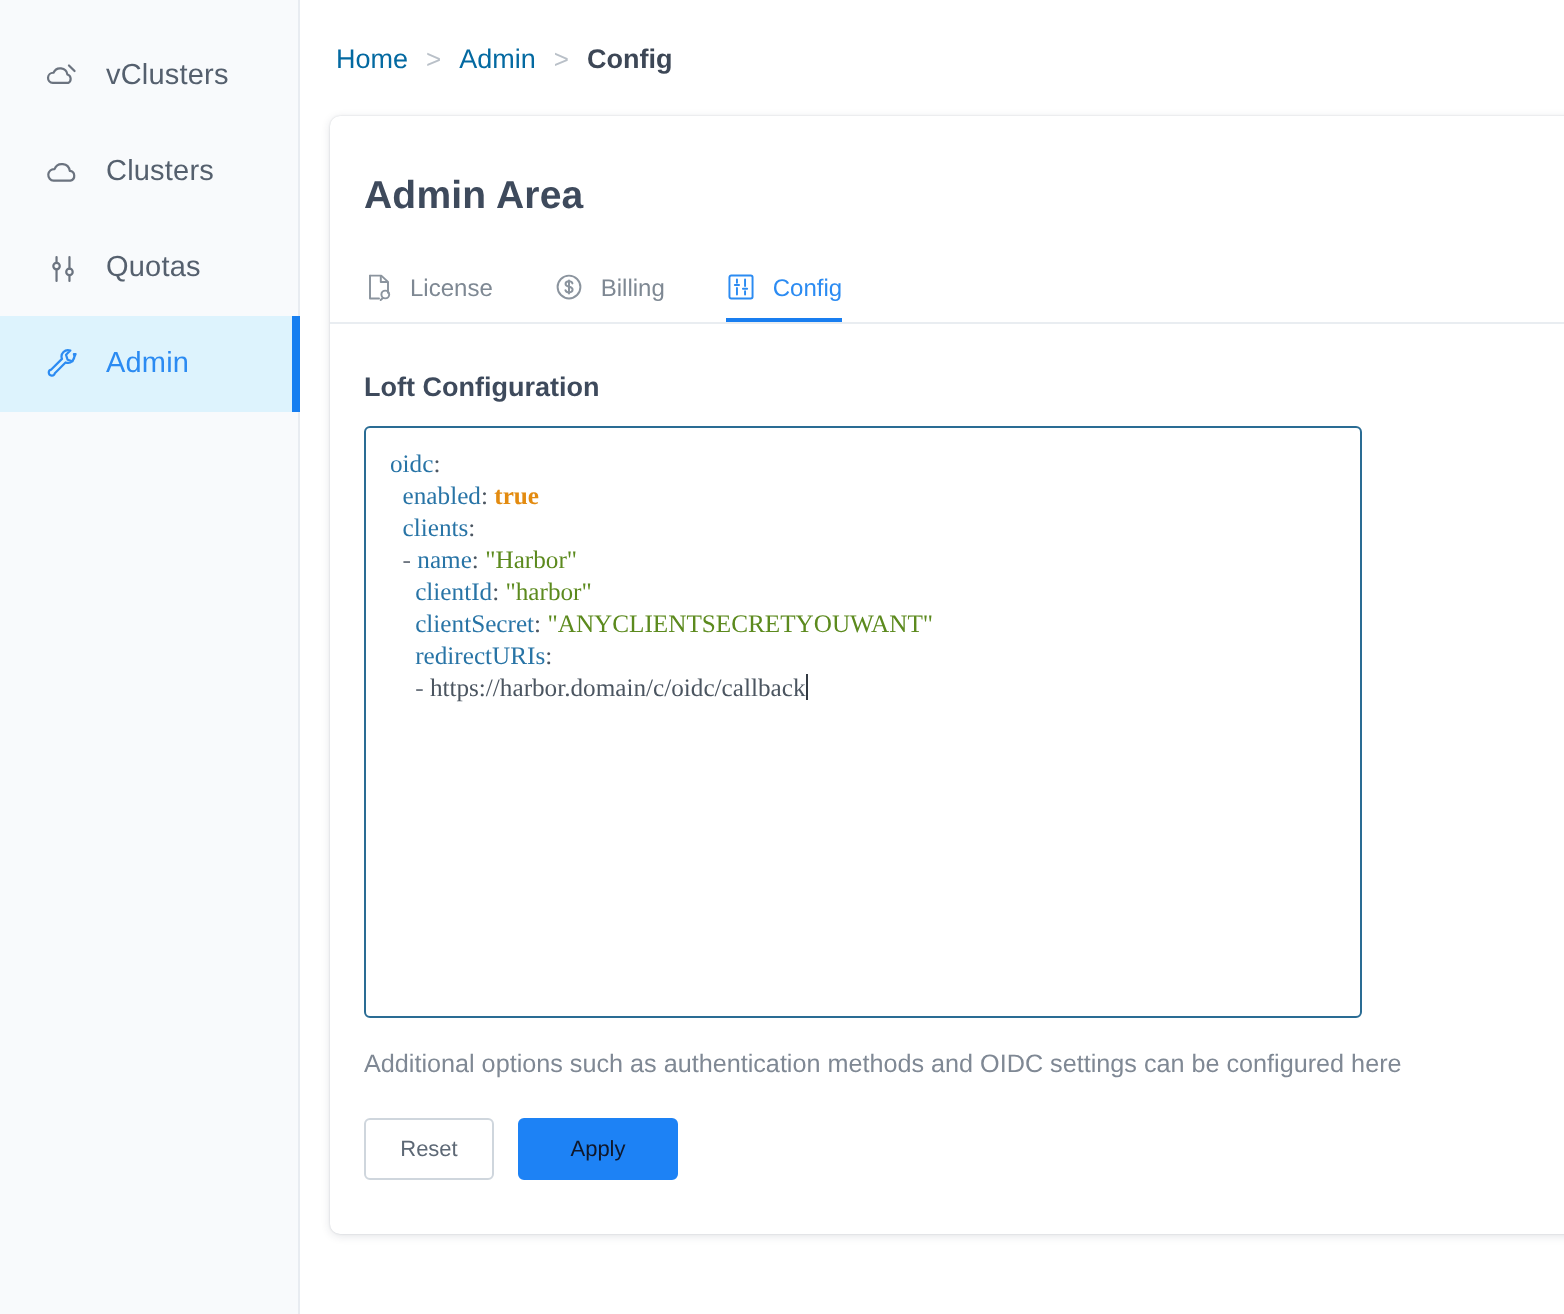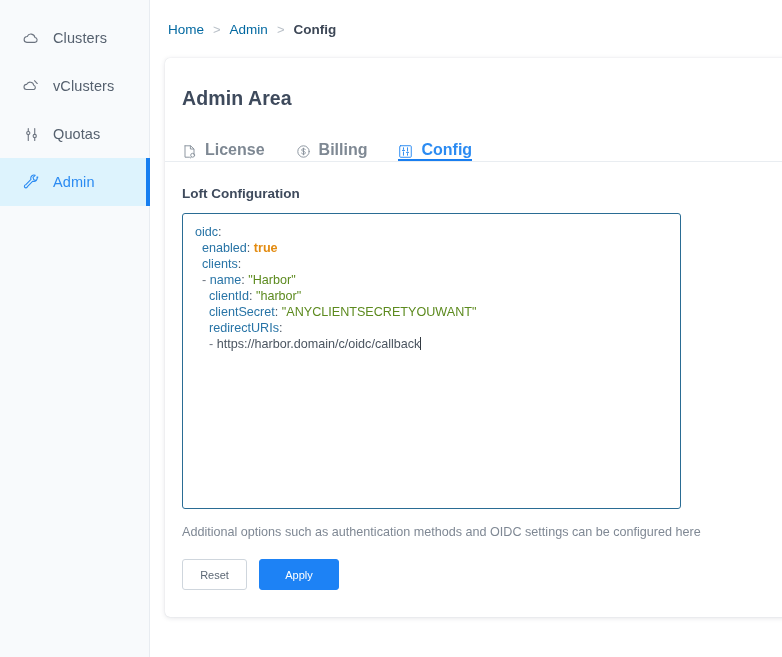--- a/index.html
+++ b/index.html
@@ -108,29 +108,28 @@
   #tabs {
     display: flex;
     align-items: flex-end;
     margin: 19px 0 0 0;
     padding-left: 17px;
     border-bottom: 1px solid #e9edf1;
     height: 33px;
   }
   .tab {
     display: flex;
-    align-items: flex-end;
+    align-items: center;
     height: 33px;
     margin-right: 31px;
-    font-size: 16px;
+    font-size: 12px;
     color: #7e8893;
     cursor: pointer;
     border-bottom: 2.5px solid transparent;
     padding-bottom: 0;
-    font-weight: bold;
   }
   .tab .tab-ico {
     width: 15px; height: 15px;
     margin-right: 8px;
     display: flex; align-items: center; justify-content: center;
     flex: 0 0 15px;
     color: #8b949e;
   }
   .tab.active { color: #2b8bf2; border-bottom-color: #197ef0; }
   .tab.active .tab-ico { color: #2b8bf2; }
@@ -149,21 +148,21 @@
     width: 499px;
     height: 296px;
     border: 1.5px solid #2a6c94;
     border-radius: 3px;
     background: #ffffff;
     overflow: hidden;
   }
   #code {
     margin: 0;
     padding: 10px 0 0 12px;
-    font-family: Liberation Sans, sans-serif;
+    font-family: Liberation Serif, serif;
     font-size: 12.6px;
     line-height: 16px;
     white-space: pre;
     color: #4b5560;
   }
   .k   { color: #2874a6; }   
   .b   { color: #e38b10; font-weight: bold; }  
   .s   { color: #5c8a1e; }   
   .d   { color: #6e7680; }   
   .p   { color: #4b5560; }   
@@ -200,46 +199,46 @@
   #btn-reset {
     background: #ffffff;
     border: 1px solid #cfd6dd;
     color: #5d6875;
     width: 65px;
     margin-right: 12px;
   }
   #btn-apply {
     background: #1d82f5;
     border: 1px solid #1d82f5;
-    color: #ffffff;
+    color: #0f172a;
     width: 80px;
   }
 </style>
 </head>
 <body>
 
 <div id="app">
 
   <nav id="sidebar">
-      <div class="nav-item">
-        <span class="nav-ico">
-          <svg xmlns="http://www.w3.org/2000/svg" width="17" height="17" viewBox="0 0 20 20" fill="none" stroke="currentColor" stroke-width="1.3" stroke-linecap="round" stroke-linejoin="round">
-            <path d="M4.5 14.5a3.4 3.4 0 0 1 .5-6.8 4.7 4.7 0 0 1 9 1.1 2.9 2.9 0 0 1 .4 5.7H4.5z"></path>
-          </svg>
-        </span>
-        <span>Clusters</span>
-      </div>
       <div class="nav-item">
         <span class="nav-ico">
           <svg xmlns="http://www.w3.org/2000/svg" width="17" height="17" viewBox="0 0 20 20" fill="none" stroke="currentColor" stroke-width="1.3" stroke-linecap="round" stroke-linejoin="round">
             <path d="M4 13.5a3 3 0 0 1 .4-6 4.3 4.3 0 0 1 8.2 1 2.7 2.7 0 0 1 .4 5H4z"></path>
             <path d="M13.5 3.2l3.3 3.3"></path>
           </svg>
         </span>
         <span>vClusters</span>
+      </div>
+      <div class="nav-item">
+        <span class="nav-ico">
+          <svg xmlns="http://www.w3.org/2000/svg" width="17" height="17" viewBox="0 0 20 20" fill="none" stroke="currentColor" stroke-width="1.3" stroke-linecap="round" stroke-linejoin="round">
+            <path d="M4.5 14.5a3.4 3.4 0 0 1 .5-6.8 4.7 4.7 0 0 1 9 1.1 2.9 2.9 0 0 1 .4 5.7H4.5z"></path>
+          </svg>
+        </span>
+        <span>Clusters</span>
       </div>
       <div class="nav-item">
         <span class="nav-ico">
           <svg xmlns="http://www.w3.org/2000/svg" width="17" height="17" viewBox="0 0 20 20" fill="none" stroke="currentColor" stroke-width="1.3" stroke-linecap="round" stroke-linejoin="round">
             <path d="M6.2 3v3.3M6.2 10.2V17M13.8 3v6.8M13.8 13.7V17"></path>
             <circle cx="6.2" cy="8.3" r="1.9"></circle>
             <circle cx="13.8" cy="11.7" r="1.9"></circle>
           </svg>
         </span>
         <span>Quotas</span>

